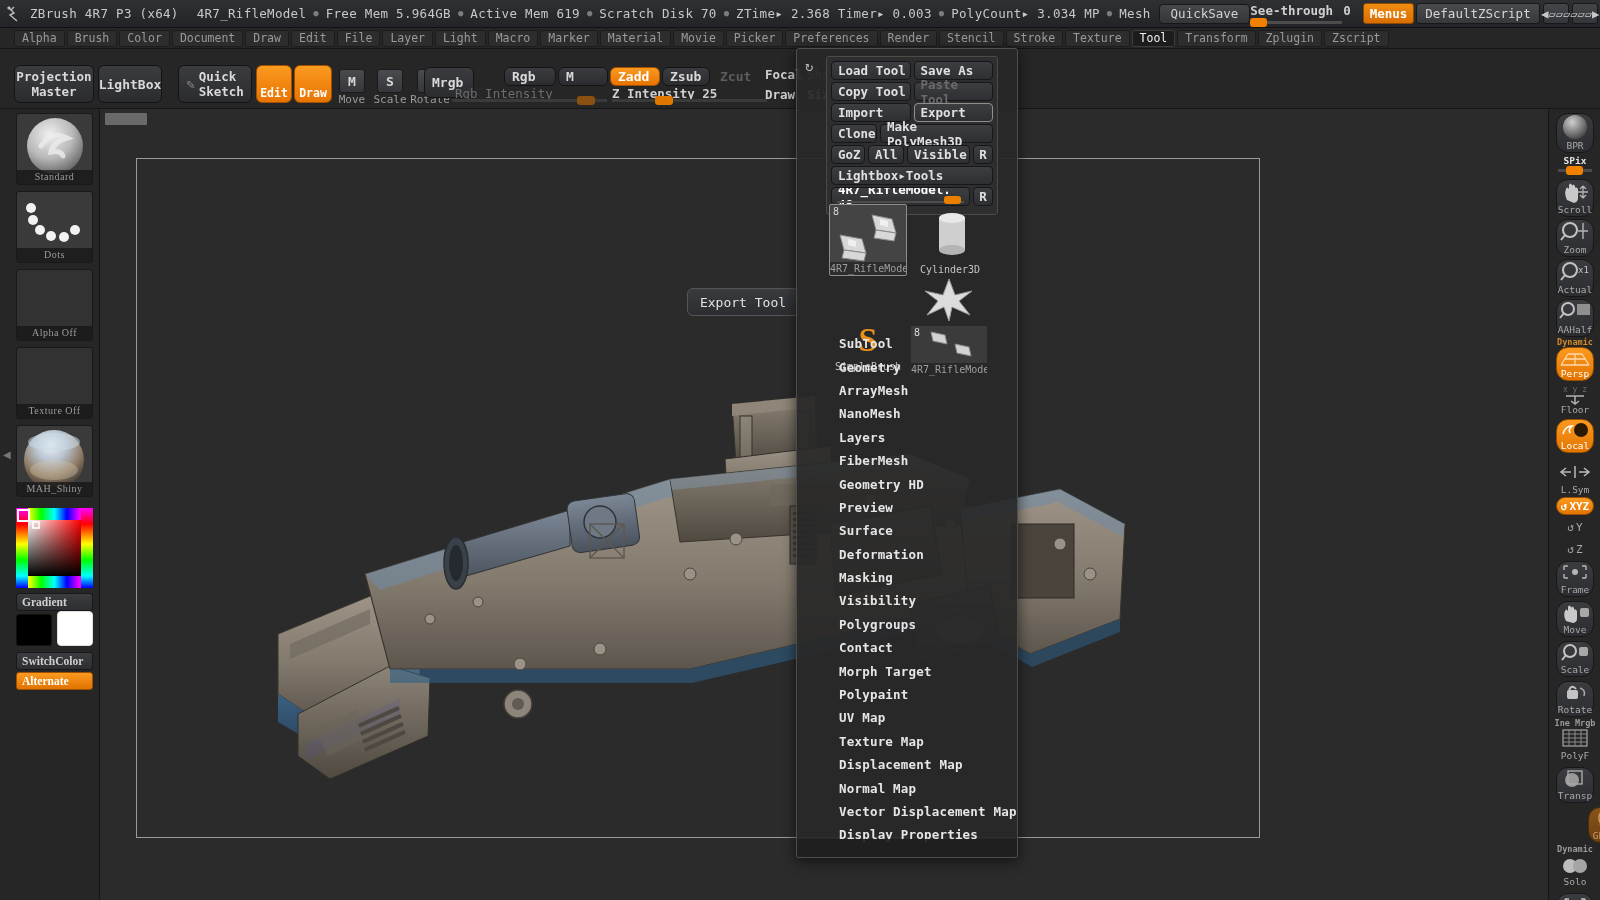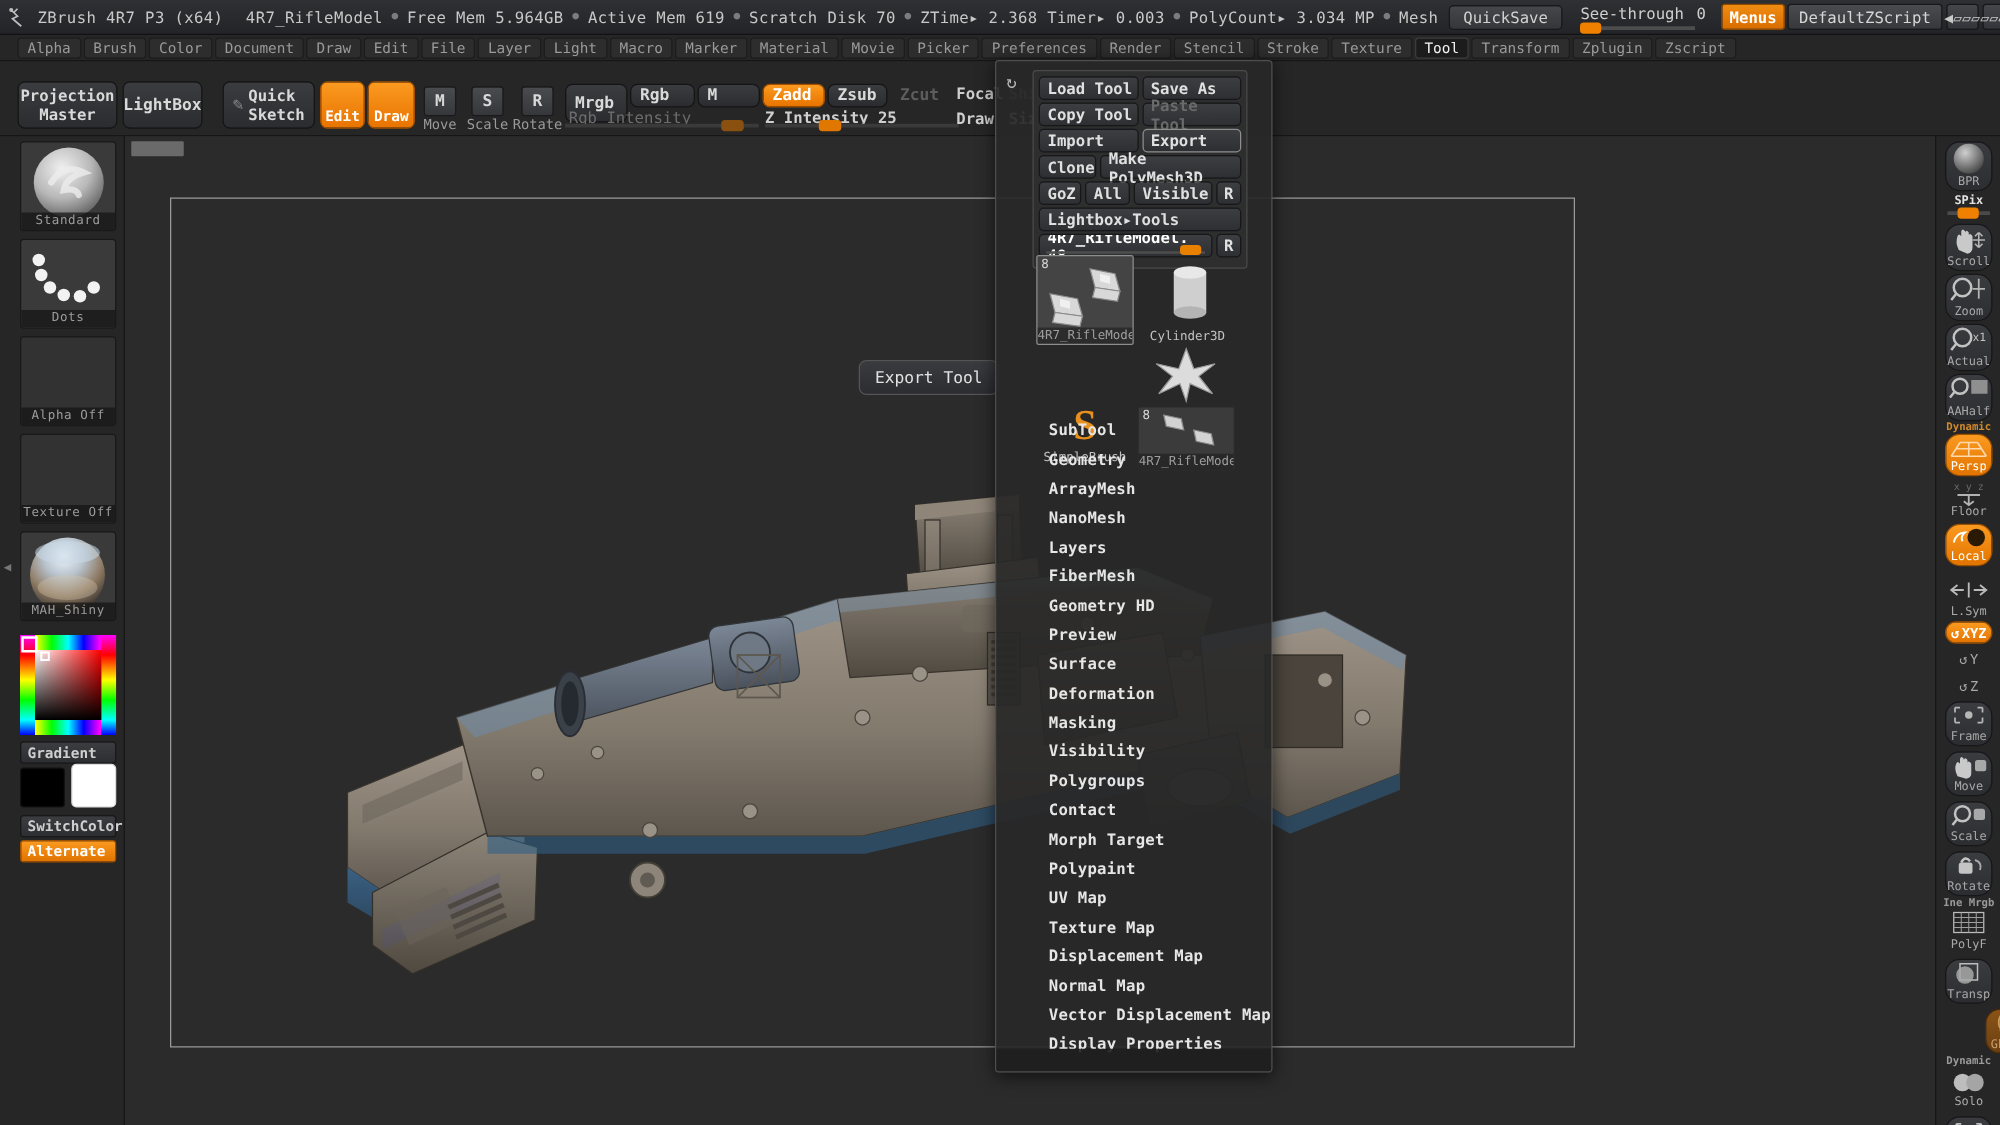--- a/index.html
+++ b/index.html
@@ -21,21 +21,21 @@
   .tb-logo { width:22px; height:20px; margin-left:4px; position:relative; }
   .tb-logo svg { display:block; }
   .tb-txt { margin-left:6px; letter-spacing:.3px; }
   .tb-sep { color:#7c7c7c; margin:0 7px; font-size:9px; position:relative; top:-1px;}
   .tb-btn {
     height:20px; padding:0 11px; margin-left:8px;
     background:linear-gradient(#46474a,#35363a);
     border:1px solid #16181a; border-radius:4px;
     color:#d2d2d2; font-size:12.5px; display:flex; align-items:center;
   }
-  .tb-see { margin-left:14px; display:flex; flex-direction:column; align-items:flex-start; }
+  .tb-see { display:flex; flex-direction:column; align-items:flex-start;font-weight:bold; }
   .tb-see-row { display:flex; align-items:baseline; gap:10px; font-size:12.5px; color:#cfcfcf;}
   .tb-slider { width:92px; height:3px; background:#4d4d4d; position:relative; margin-top:3px;}
   .tb-slider i { position:absolute; left:0; top:-3px; width:17px; height:9px; border-radius:3px; background:#f08000; }
   .tb-menus {
     height:21px; padding:0 6px; margin-left:12px;
     background:linear-gradient(#f08c12,#d96d00);
     border:1px solid #8c4a00; border-radius:3px;
     color:#fff; font-size:12.5px; display:flex; align-items:center; font-weight:bold;
   }
   .tb-zs {
@@ -93,21 +93,21 @@
     color:#d8d8d8;font-weight:bold;font-size:13px;
   }
   .sl-label { position:absolute; color:#cfcfcf; font-size:12.5px; }
   .sl-label.dim { color:#6d6d6d; }
   .slider-line { position:absolute; height:3px; background:#3a3a3a; }
   .slider-line i { position:absolute; top:-3px; width:18px; height:9px; border-radius:3px; background:#e07800; }
 
   
   .lefttray {
     position:absolute; left:0; top:109px; width:100px; height:791px;
-    background:#262626; border-right:1px solid #161616;
+    background:#262626; border-right:1px solid #161616;font-family:Liberation Serif, serif;
   }
   .thumb {
     position:absolute; left:16px; width:77px;
     background:#3a3a3a; border:1px solid #191919; border-radius:3px;
     overflow:hidden;
   }
   .thumb .cap {
     position:absolute; left:0; bottom:0; width:100%; height:14px;
     background:rgba(20,20,20,.72); color:#9c9c9c;
     font-size:10px; text-align:center; line-height:14px; letter-spacing:.5px;
@@ -327,21 +327,21 @@
         </div>
       <div>Scale</div>
     </div>
     <div class="sq-ico" style="left:410px;top:20px;width:40px">
       <div class="glyph">
           <span>R</span>
         </div>
       <div>Rotate</div>
     </div>
 
-    <div class="btn3d" style="left:452px;top:18px;width:50px;height:31px;justify-content:flex-start;padding-left:7px">Mrgb</div>
+    <div class="btn3d" style="left:424px;top:18px;width:50px;height:31px;justify-content:flex-start;padding-left:7px">Mrgb</div>
     <div class="btn3d" style="left:504px;top:18px;width:52px;height:19px;justify-content:flex-start;padding-left:7px">Rgb</div>
     <div class="btn3d" style="left:558px;top:18px;width:50px;height:19px;justify-content:flex-start;padding-left:7px">M</div>
     <div class="btn3d on" style="left:610px;top:18px;width:50px;height:19px;justify-content:flex-start;padding-left:7px">Zadd</div>
     <div class="btn3d" style="left:662px;top:18px;width:48px;height:19px;justify-content:flex-start;padding-left:7px">Zsub</div>
     <div class="btn3d off" style="left:712px;top:18px;width:48px;height:19px;justify-content:flex-start;padding-left:7px;background:none;border-color:transparent">Zcut</div>
 
     <div class="sl-label dim" style="left:455px;top:37px">Rgb Intensity</div>
     <div class="slider-line" style="left:452px;top:50px;width:155px">
         <i style="left:125px;background:#8a5010"></i>
       </div>

